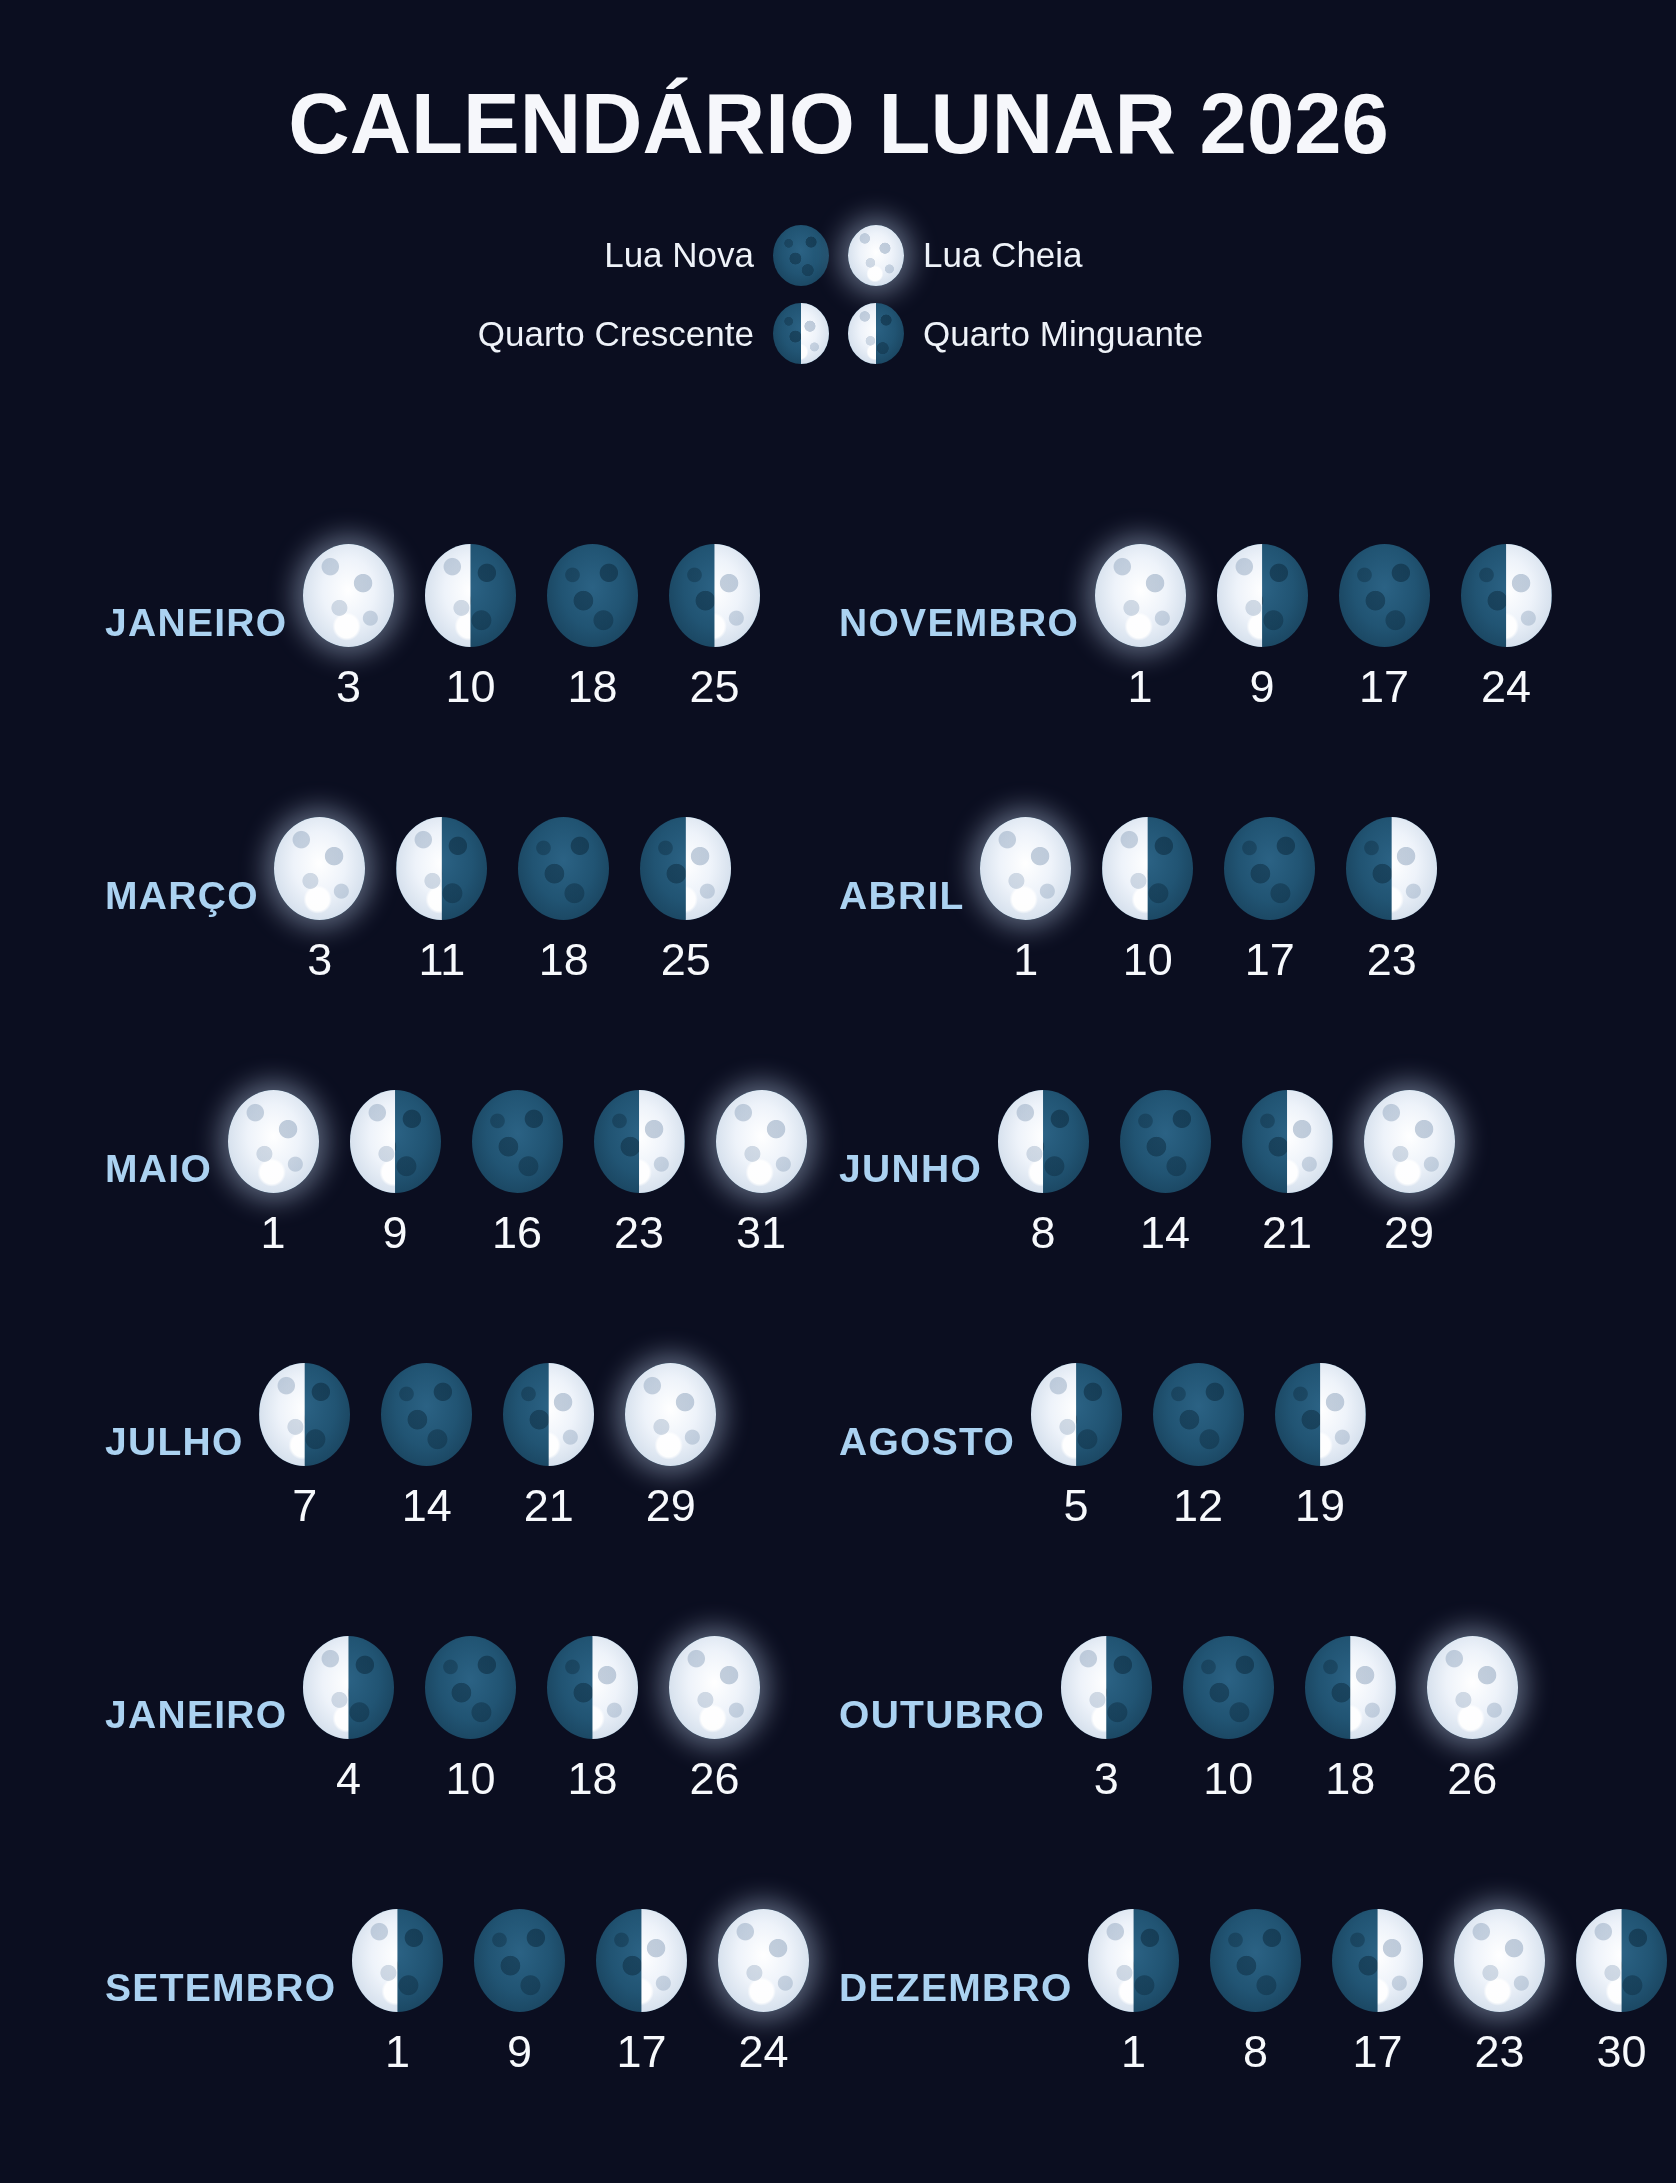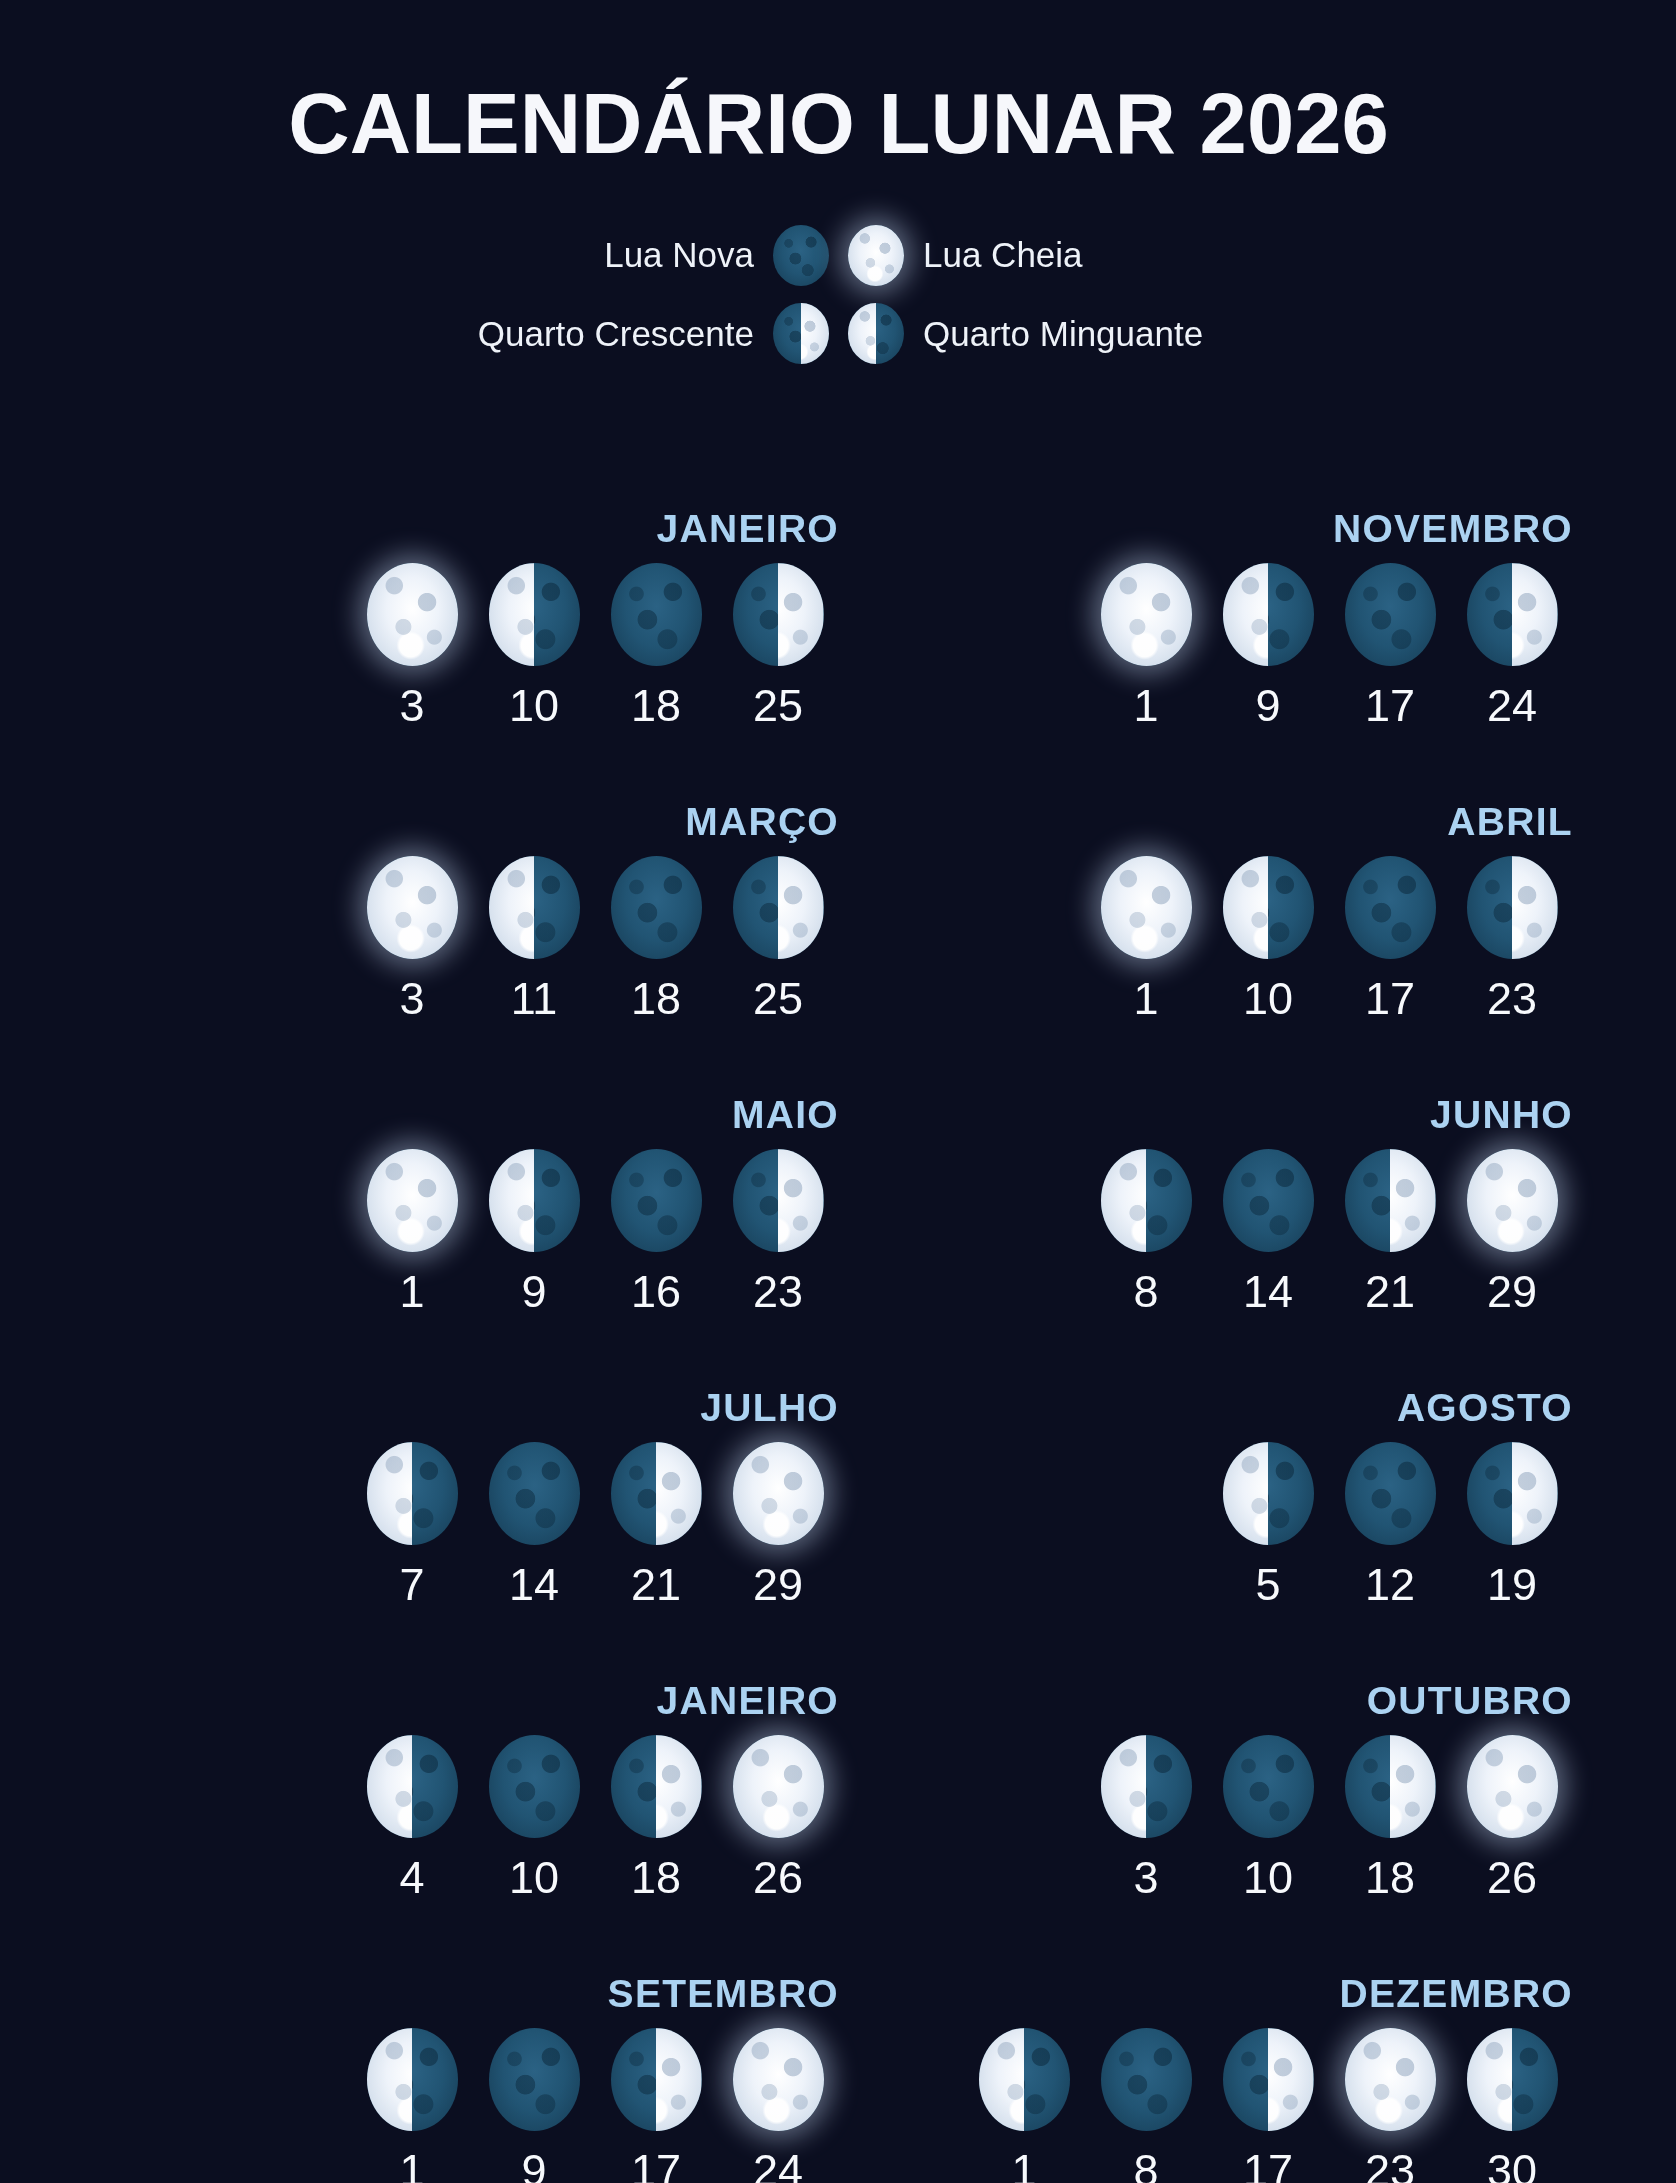--- a/index.html
+++ b/index.html
@@ -35,21 +35,21 @@
   }
   .legend-label.r{justify-self:end;text-align:right;}
   .legend-label.l{justify-self:start;text-align:left;}
   
   .months{
     width:1467px;margin:122px auto 0;
     display:grid;grid-template-columns:734px 734px;
   }
   .month{
     height:273px;
-    display:flex;flex-direction:column;align-items:flex-end;margin-top:20px;
+    display:flex;flex-direction:row;align-items:center;
   }
   .month-name{
     height:45px;line-height:45px;
     font-size:39px;font-weight:bold;letter-spacing:1.3px;
     color:var(--header);
   }
   .phase-row{display:flex;margin-top:12.2px;}
   .entry{width:122px;display:flex;flex-direction:column;align-items:center;}
   .date{margin-top:14px;font-size:45px;line-height:52px;color:var(--date);}
   
@@ -196,20 +196,24 @@
           <div class="date">9</div>
         </div>
         <div class="entry">
           <div class="moon lg ph-new"></div>
           <div class="date">16</div>
         </div>
         <div class="entry">
           <div class="moon lg ph-first"></div>
           <div class="date">23</div>
         </div>
+        <div class="entry">
+          <div class="moon lg ph-full"></div>
+          <div class="date">31</div>
+        </div>
       </div>
     </div>
     <div class="month">
       <div class="month-name">JUNHO</div>
       <div class="phase-row">
         <div class="entry">
           <div class="moon lg ph-last"></div>
           <div class="date">8</div>
         </div>
         <div class="entry">

